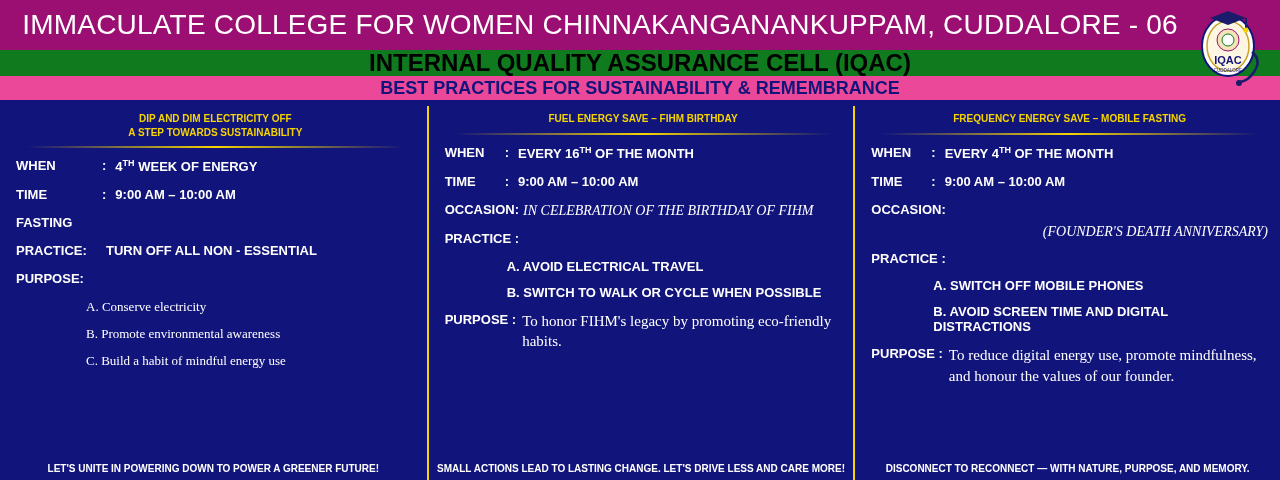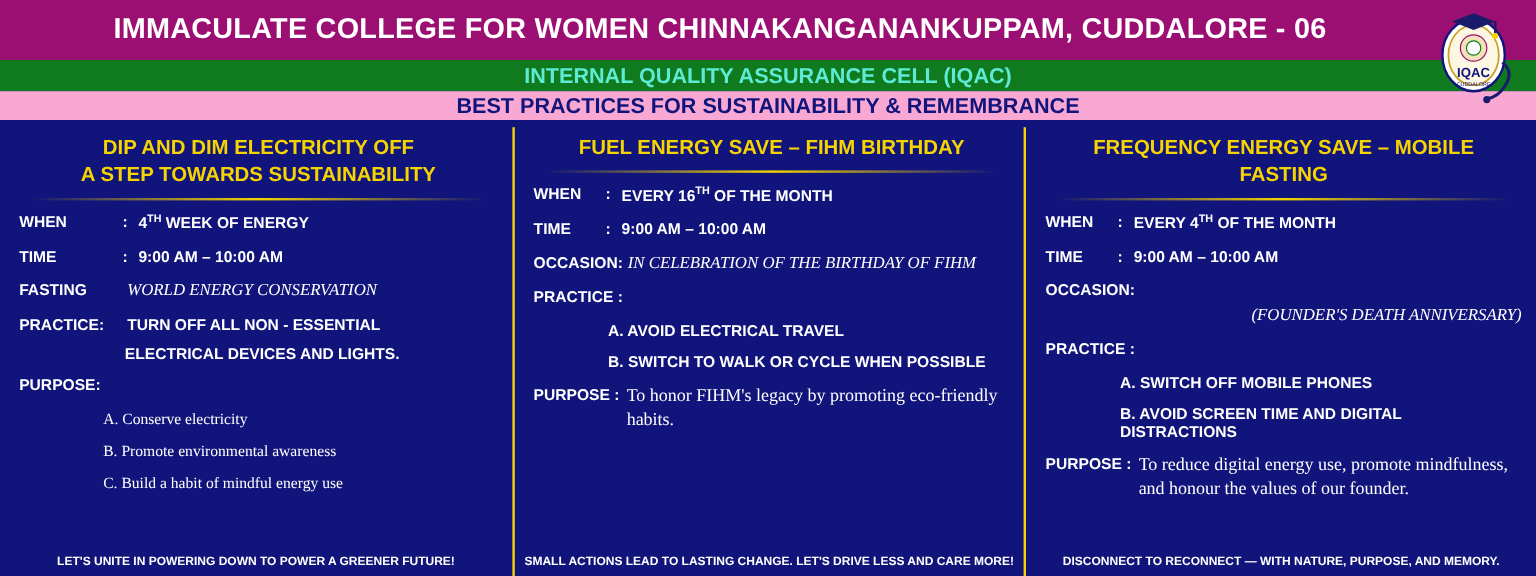--- a/index.html
+++ b/index.html
@@ -19,41 +19,41 @@
   .bar-title {
     height: 50px;
     background: #9c0f72;
     display: flex;
     align-items: center;
     justify-content: center;
     position: relative;
   }
   .bar-title h1 {
     color: #ffffff;
-    font-size: 24px;
-    font-weight: bold;
+    font-size: 28px;
+    font-weight: normal;
     letter-spacing: 0.2px;
     text-align: center;
     padding: 0 90px 0 10px;
   }
   .bar-green {
     height: 26px;
     background: #0f7a1e;
     display: flex;
     align-items: center;
     justify-content: center;
   }
   .bar-green h2 {
-    color: #5eead4;
-    font-size: 18px;
+    color: #000000;
+    font-size: 24px;
     font-weight: bold;
   }
   .bar-yellow {
     height: 24px;
-    background: #f9a8d4;
+    background: #ec4899;
     display: flex;
     align-items: center;
     justify-content: center;
   }
   .bar-yellow h3 {
     color: #11147a;
     font-size: 18px;
     font-weight: bold;
   }
 
@@ -75,21 +75,21 @@
   }
   .col {
     position: relative;
     flex: 1 1 33.33%;
     padding: 4px 12px 0 16px;
   }
   .col.c2, .col.c3 { border-left: 2px solid #f5d400; }
 
   .col-title {
     color: #f5d400;
-    font-size: 17px;
+    font-size: 10px;
     font-weight: bold;
     text-align: center;
     line-height: 1.35;
     padding: 2px 4px 4px 4px;
   }
   .rule {
     height: 2px;
     margin: 3px 10px 10px 10px;
     background: linear-gradient(to right, rgba(245,212,0,0), #f5d400, rgba(245,212,0,0));
   }
@@ -220,28 +220,26 @@
       </div>
 
       <div class="row c1">
         <span class="k">TIME</span>
         <span class="sep">:</span>
         <span class="v plain">9:00 AM – 10:00 AM</span>
       </div>
 
       <div class="row c1">
         <span class="k">FASTING</span>
-        <span class="v ital">WORLD ENERGY CONSERVATION</span>
       </div>
 
       <div class="row c1">
         <span class="k">PRACTICE:</span>
         <span class="v plain">TURN OFF ALL NON - ESSENTIAL</span>
       </div>
-      <div class="practice-cont">ELECTRICAL DEVICES AND LIGHTS.</div>
 
       <div class="row c1">
         <span class="k">PURPOSE:</span>
       </div>
       <div class="sublist">
         <div class="item ser">A. Conserve electricity</div>
         <div class="item ser">B. Promote environmental awareness</div>
         <div class="item ser">C. Build a habit of mindful energy use</div>
       </div>
 

